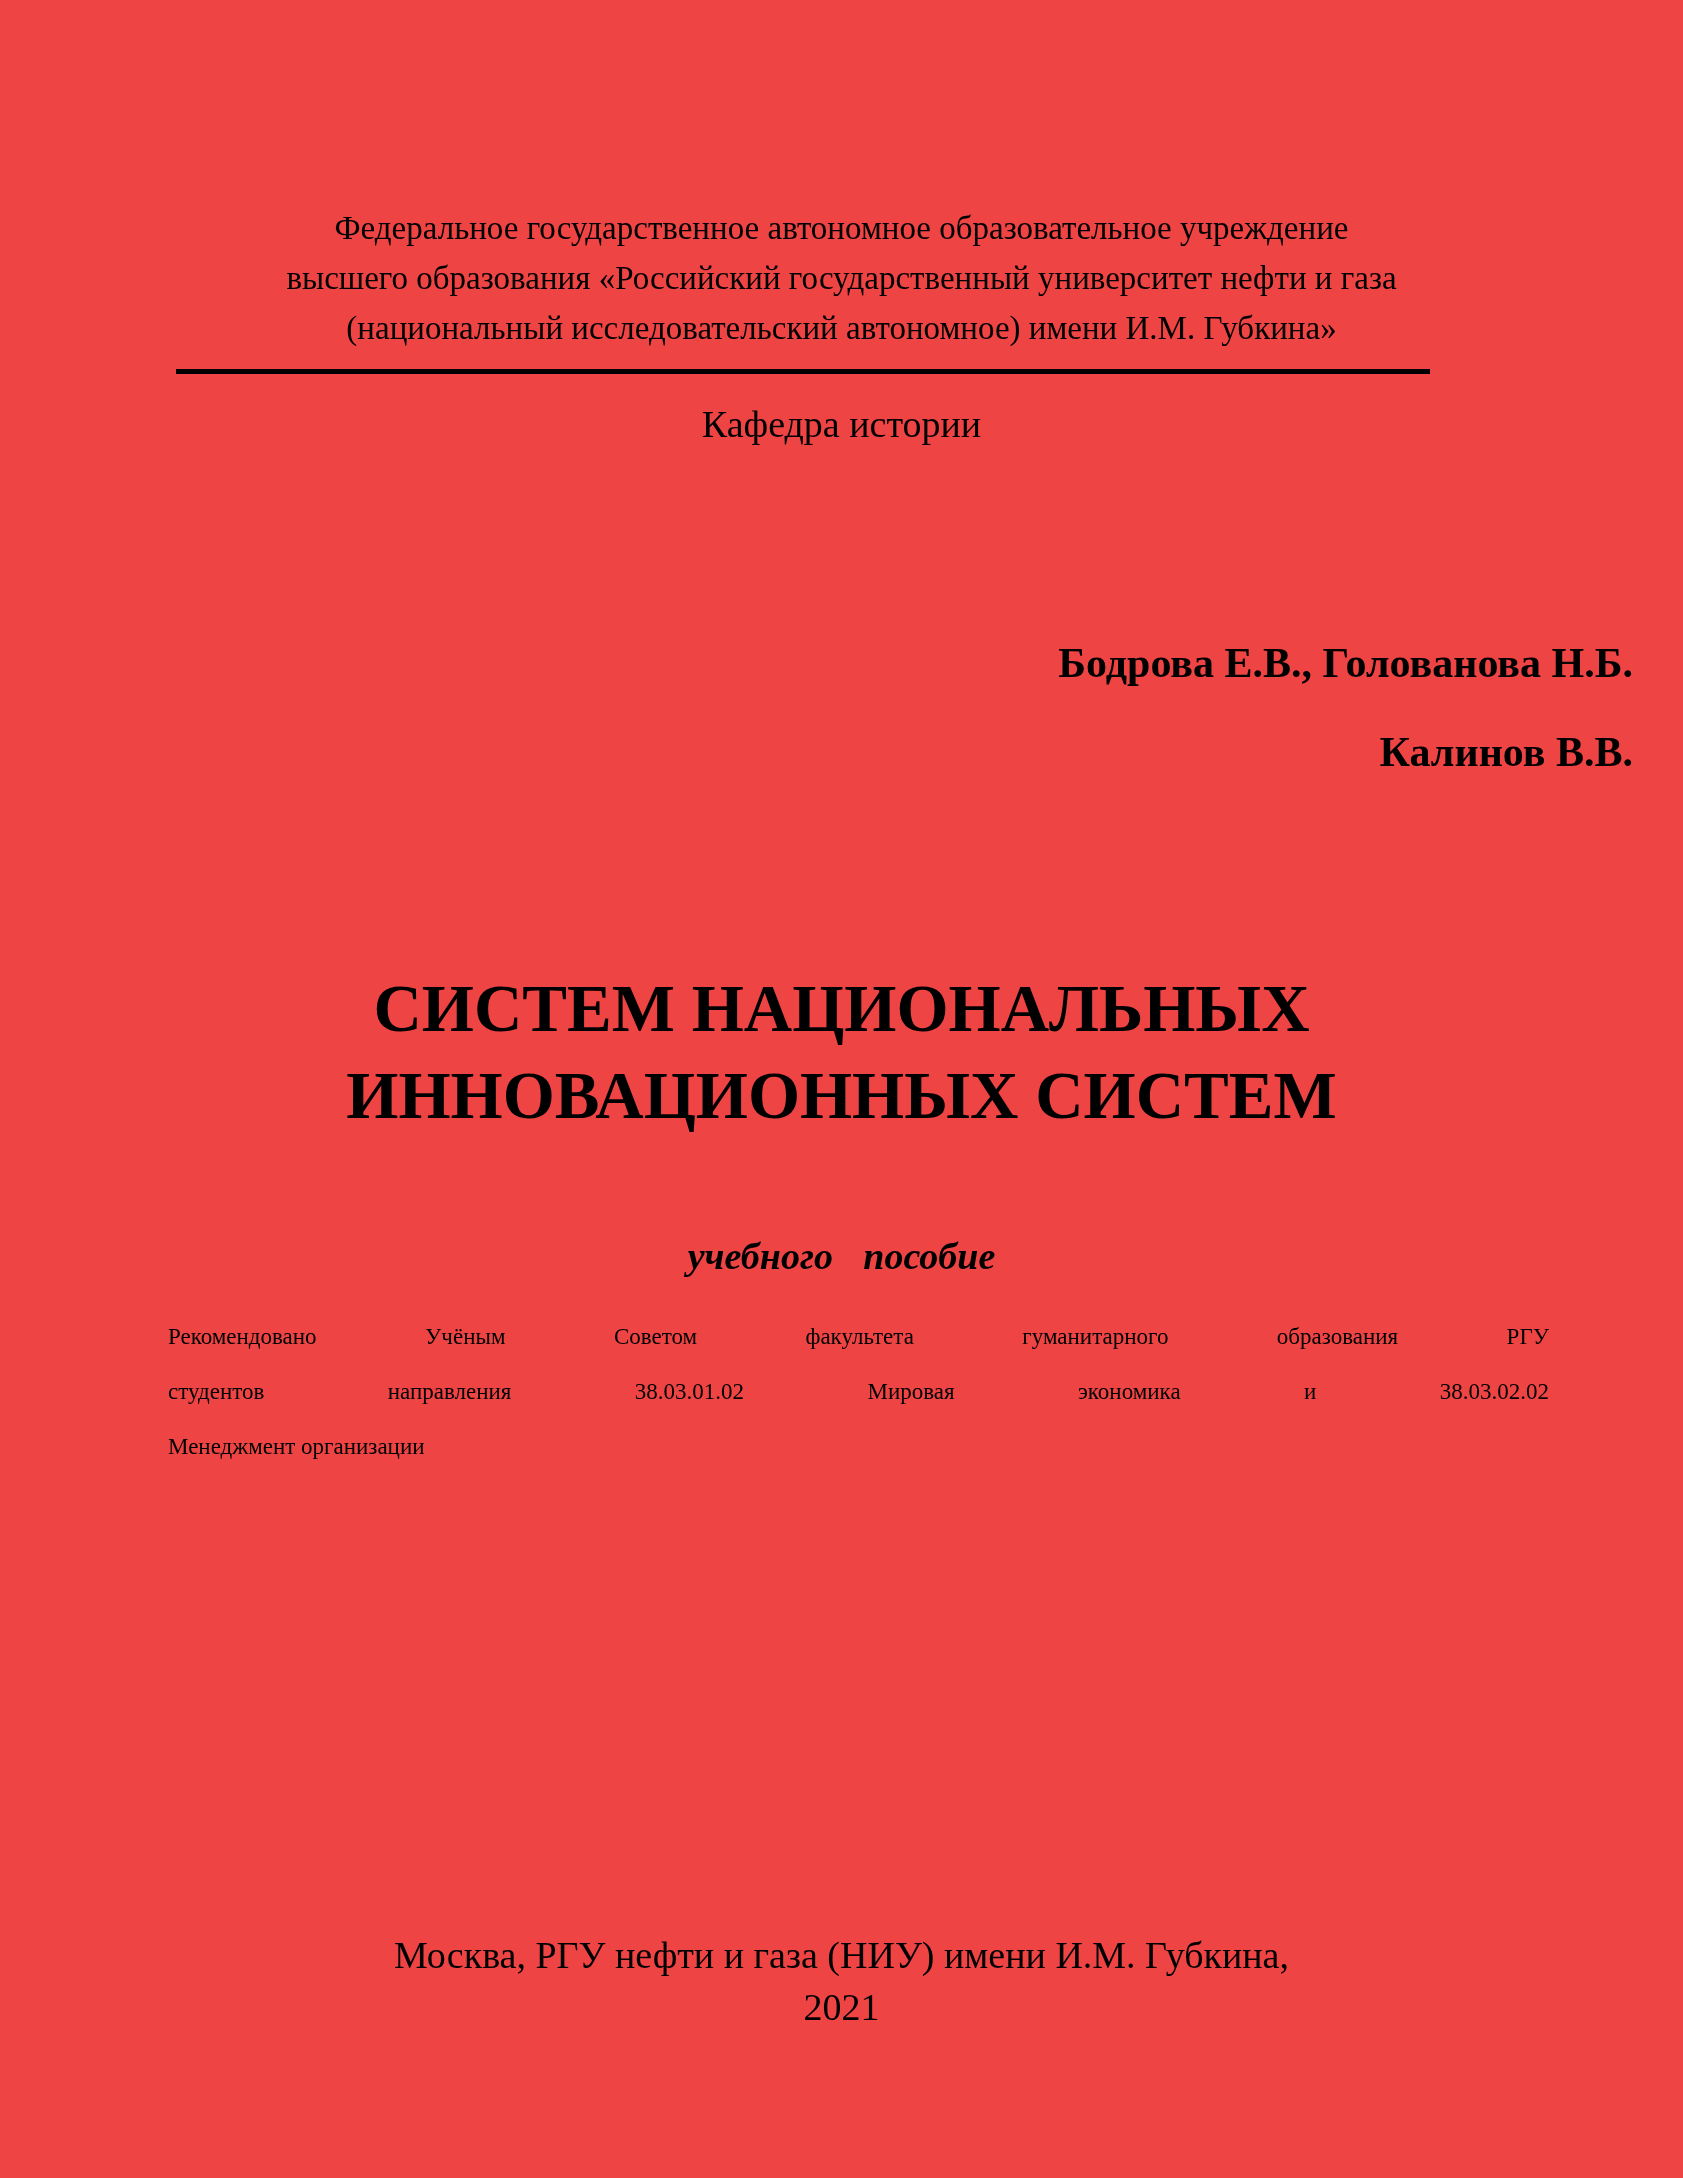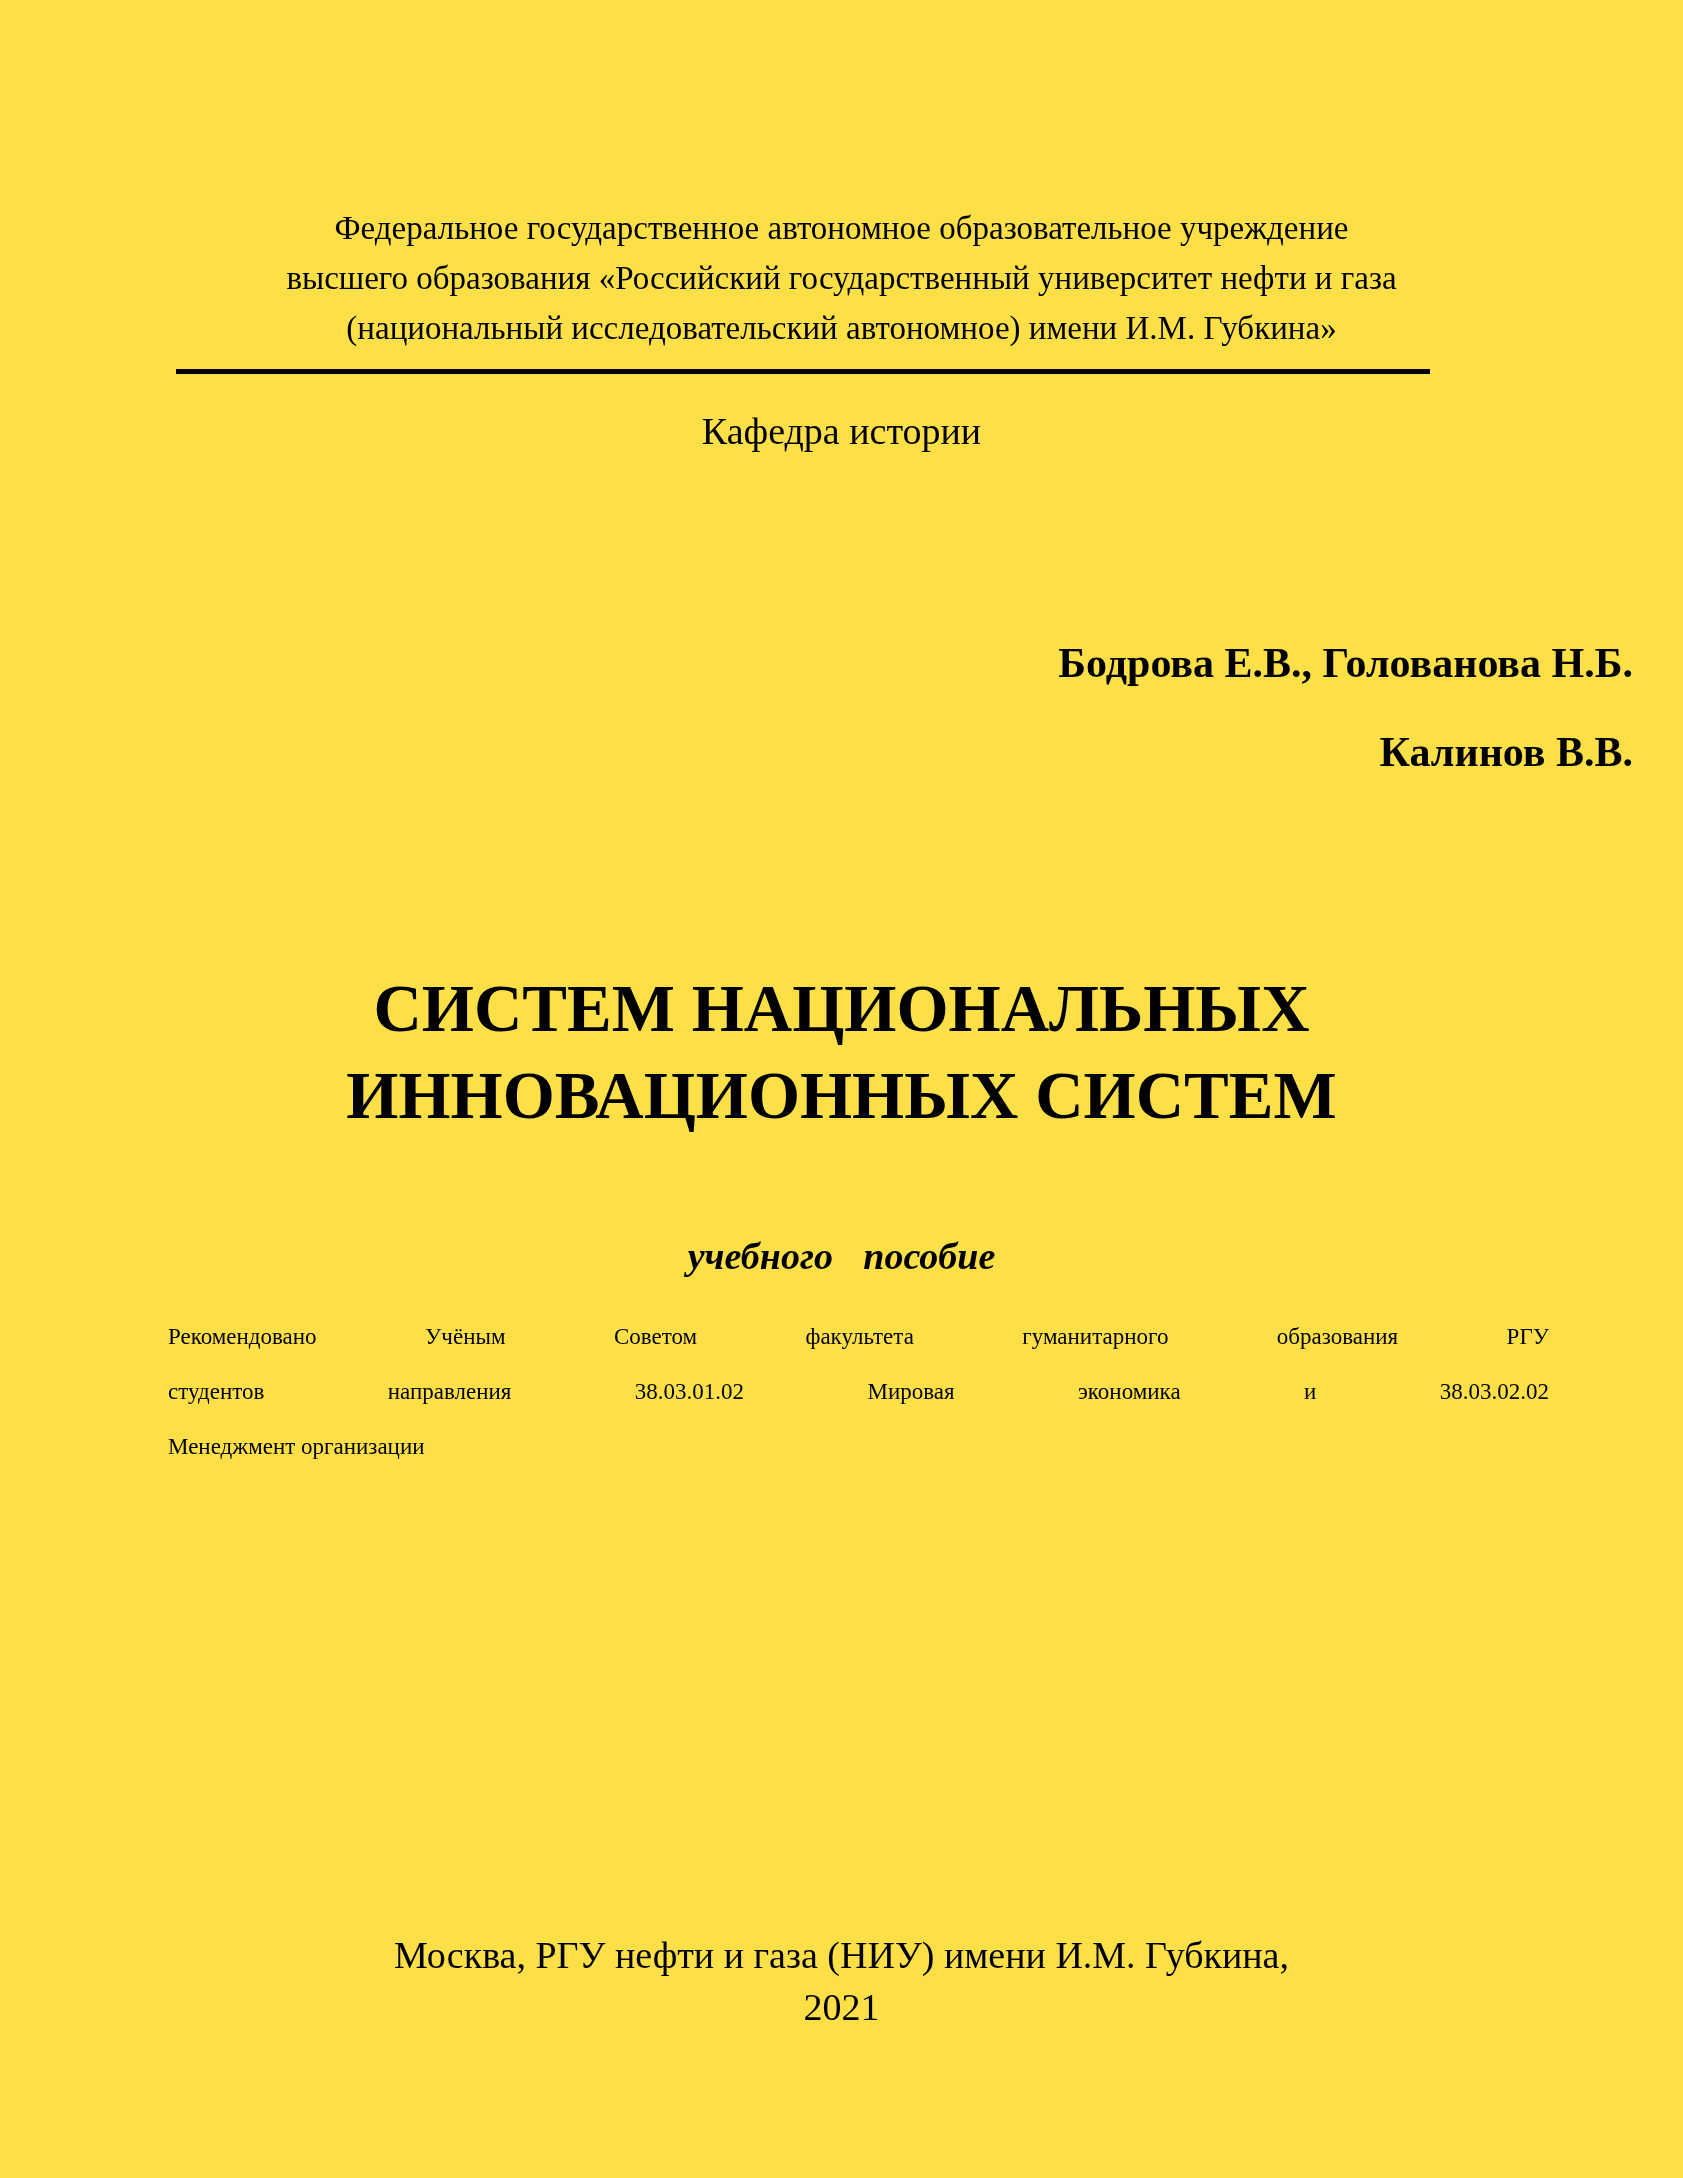--- a/index.html
+++ b/index.html
@@ -5,21 +5,21 @@
   html, body {
     margin: 0;
     padding: 0;
     background: #808080;
   }
   .page {
     position: relative;
     width: 1683px;
     height: 2178px;
     margin: 0 auto;
-    background: #fde047;
+    background: #ef4444;
     color: #000000;
     font-family: "Liberation Serif", "DejaVu Serif", serif;
     overflow: hidden;
   }
   
   .univ-header {
     position: absolute;
     top: 203px;
     left: 144px;
     right: 144px;
@@ -38,21 +38,20 @@
   }
   
   .department {
     position: absolute;
     top: 401px;
     left: 50px;
     right: 50px;
     text-align: center;
     font-size: 38px;
     line-height: 46px;
-    margin-top: 7px;
   }
   
   .authors {
     position: absolute;
     top: 619px;
     left: 50px;
     right: 50px;
     text-align: right;
     font-size: 42px;
     line-height: 89px;

